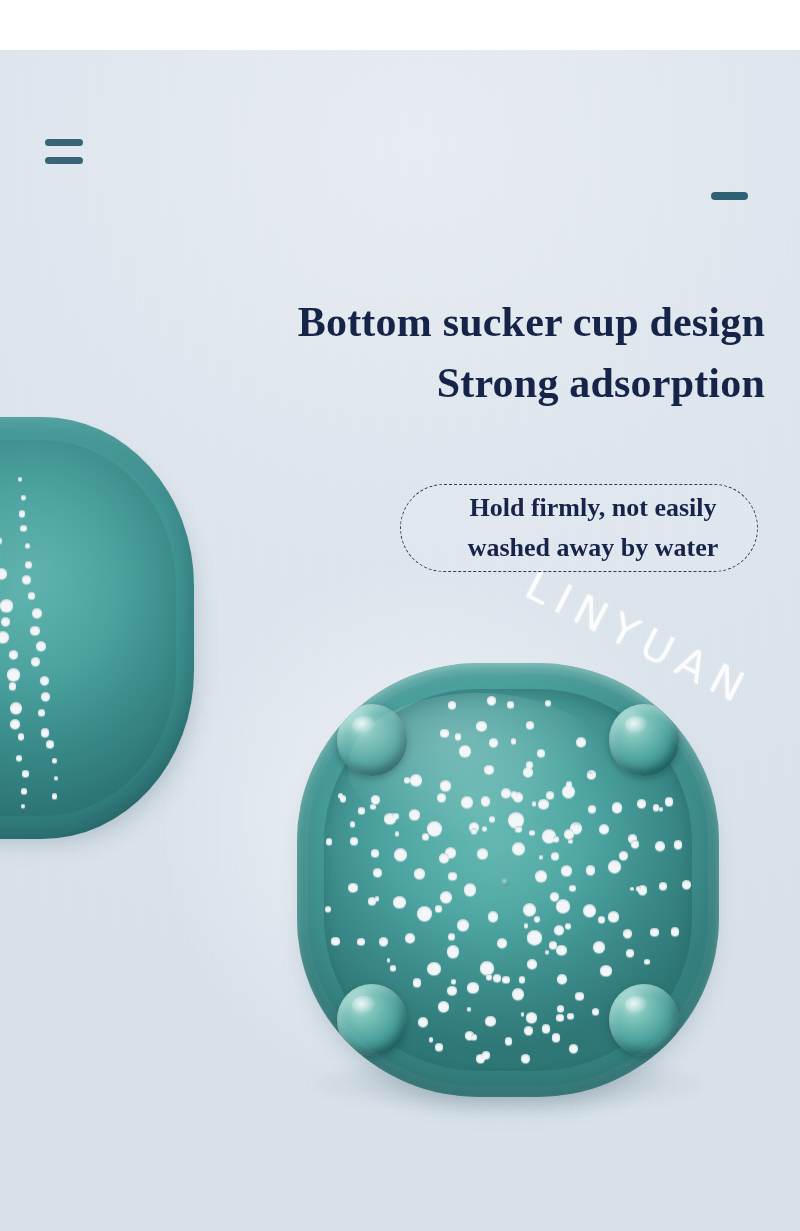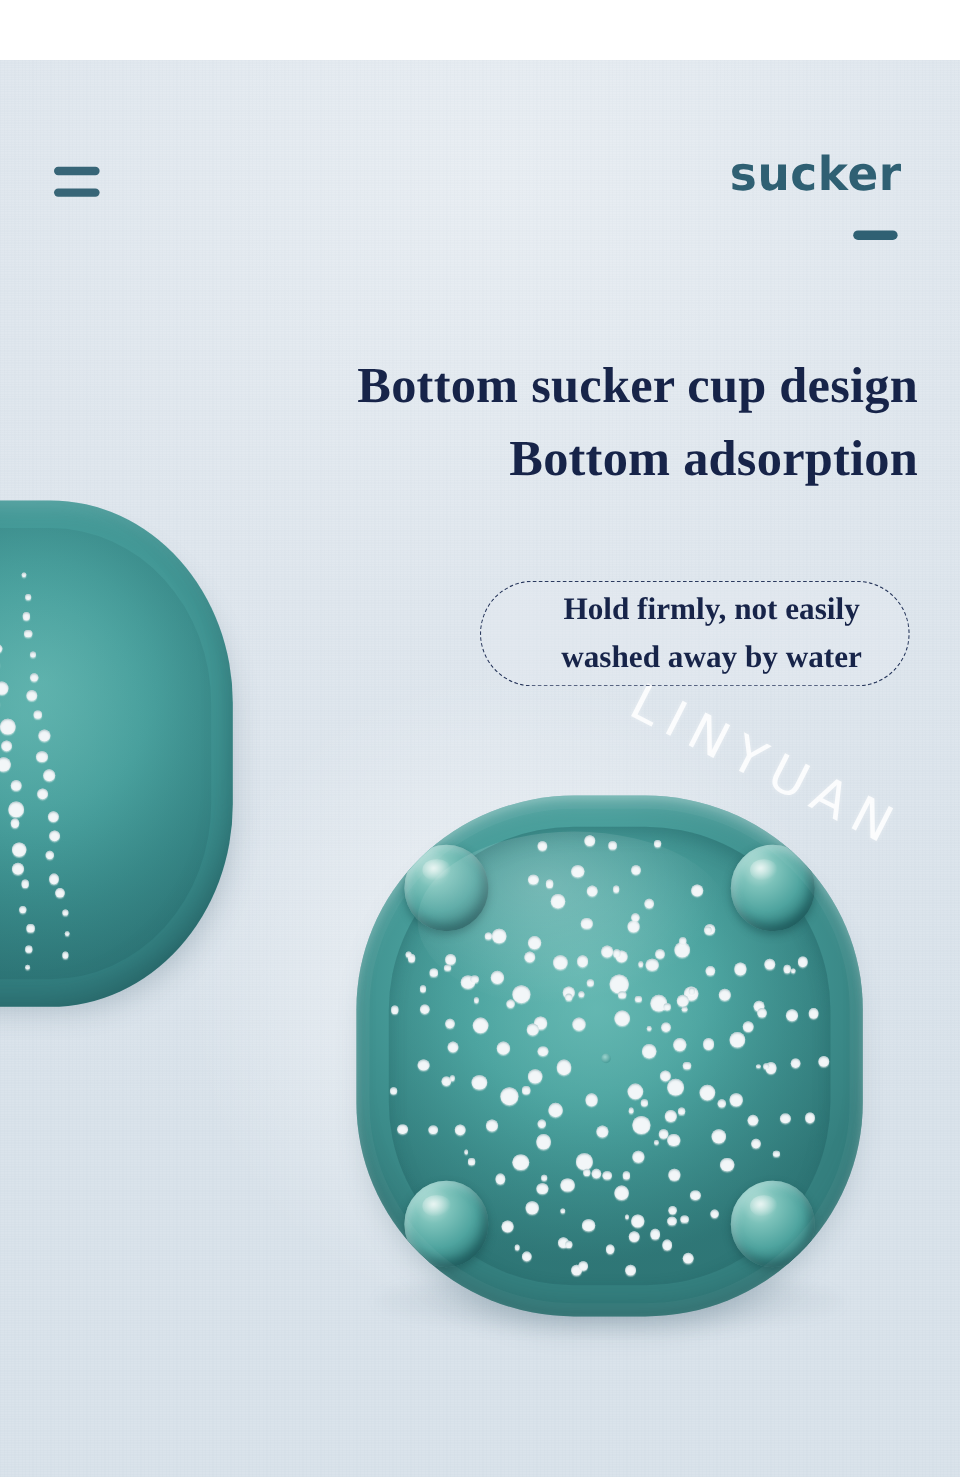--- a/index.html
+++ b/index.html
@@ -403,28 +403,25 @@
       <div class="gloss"></div>
       <div class="rim"></div>
     </div>
   </div>
 
   <div class="menu-icon">
     <span class="b1"></span>
     <span class="b2"></span>
   </div>
 
-  <div class="brand">
-    <span class="w">sucker</span>
-  </div>
   <div class="brand-dash"></div>
 
   <div class="headline">
     <span class="ln">Bottom sucker cup design</span>
-    <span class="ln">Bottom adsorption</span>
+    <span class="ln">Strong adsorption</span>
   </div>
 
   <div class="watermark">LINYUAN</div>
 
   <div class="callout">
     <span class="cl">Hold firmly, not easily</span>
     <span class="cl">washed away by water</span>
   </div>
 
 </div>

